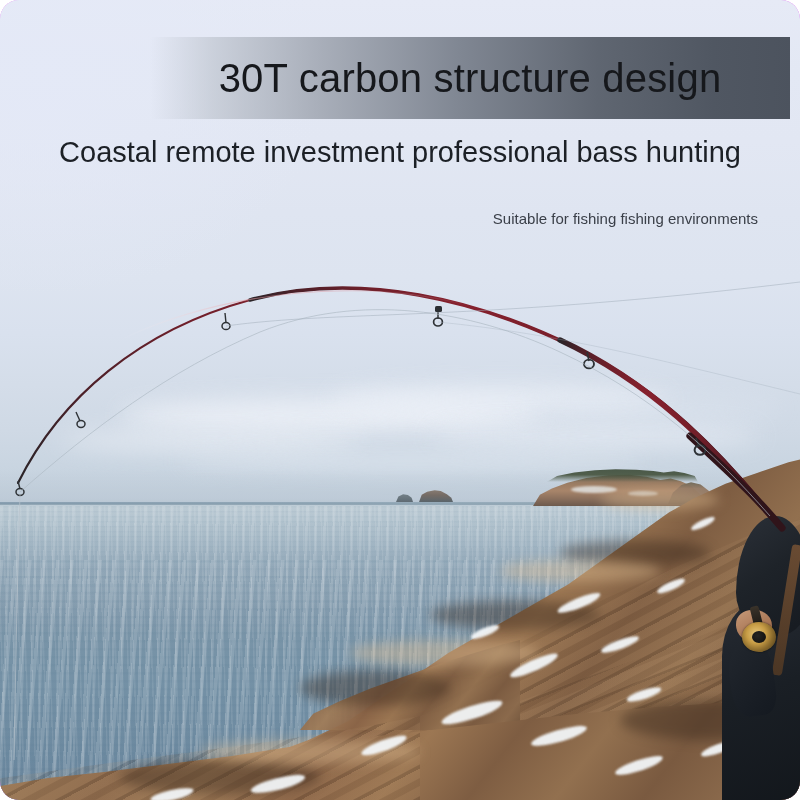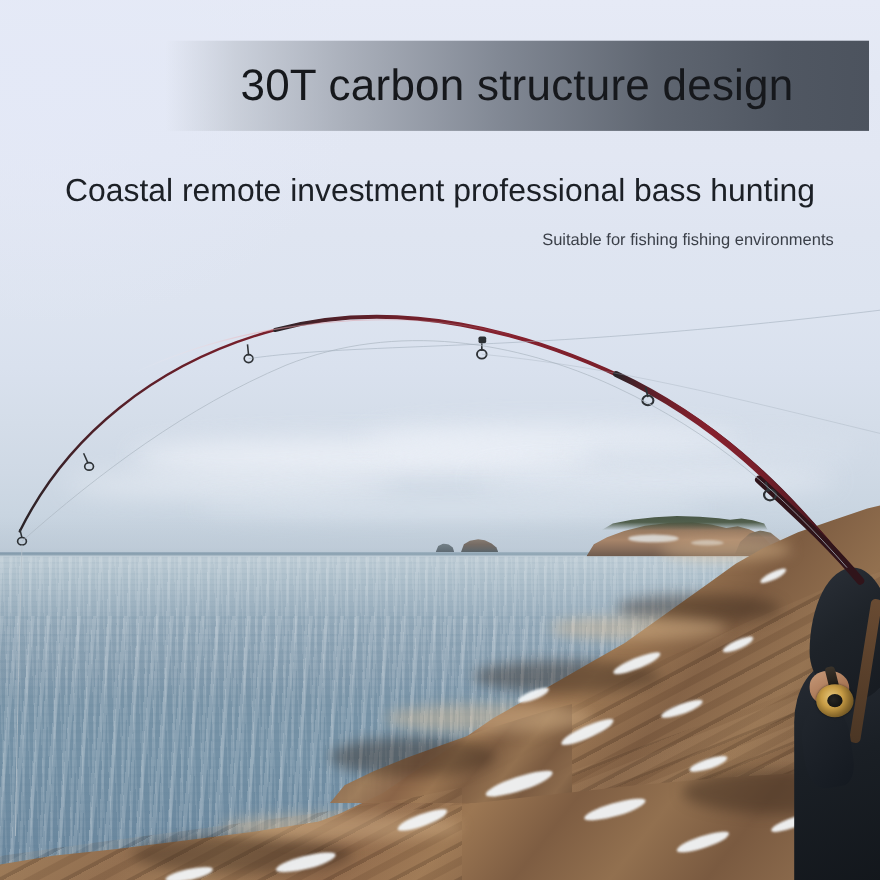--- a/index.html
+++ b/index.html
@@ -10,20 +10,21 @@
   }
   body {
     font-family: "Liberation Sans", sans-serif;
   }
   #stage {
     position: relative;
     width: 800px;
     height: 800px;
     overflow: hidden;
     background: #d946ef;
+    border-radius: 19px;
   }
 
   
   .photo {
     position: absolute;
     inset: 0;
     overflow: hidden;
   }
 
   
@@ -333,21 +334,20 @@
   .subtitle {
     position: absolute;
     left: 0; top: 136px;
     width: 800px;
     text-align: center;
     font-size: 29px;
     font-weight: 400;
     color: #1c2026;
     letter-spacing: 0px;
     white-space: nowrap;
-    margin-top: 22px;
   }
   .tagline {
     position: absolute;
     left: 0; top: 210px;
     width: 800px;
     padding-right: 42px;
     box-sizing: border-box;
     text-align: right;
     font-size: 15px;
     font-weight: 400;

